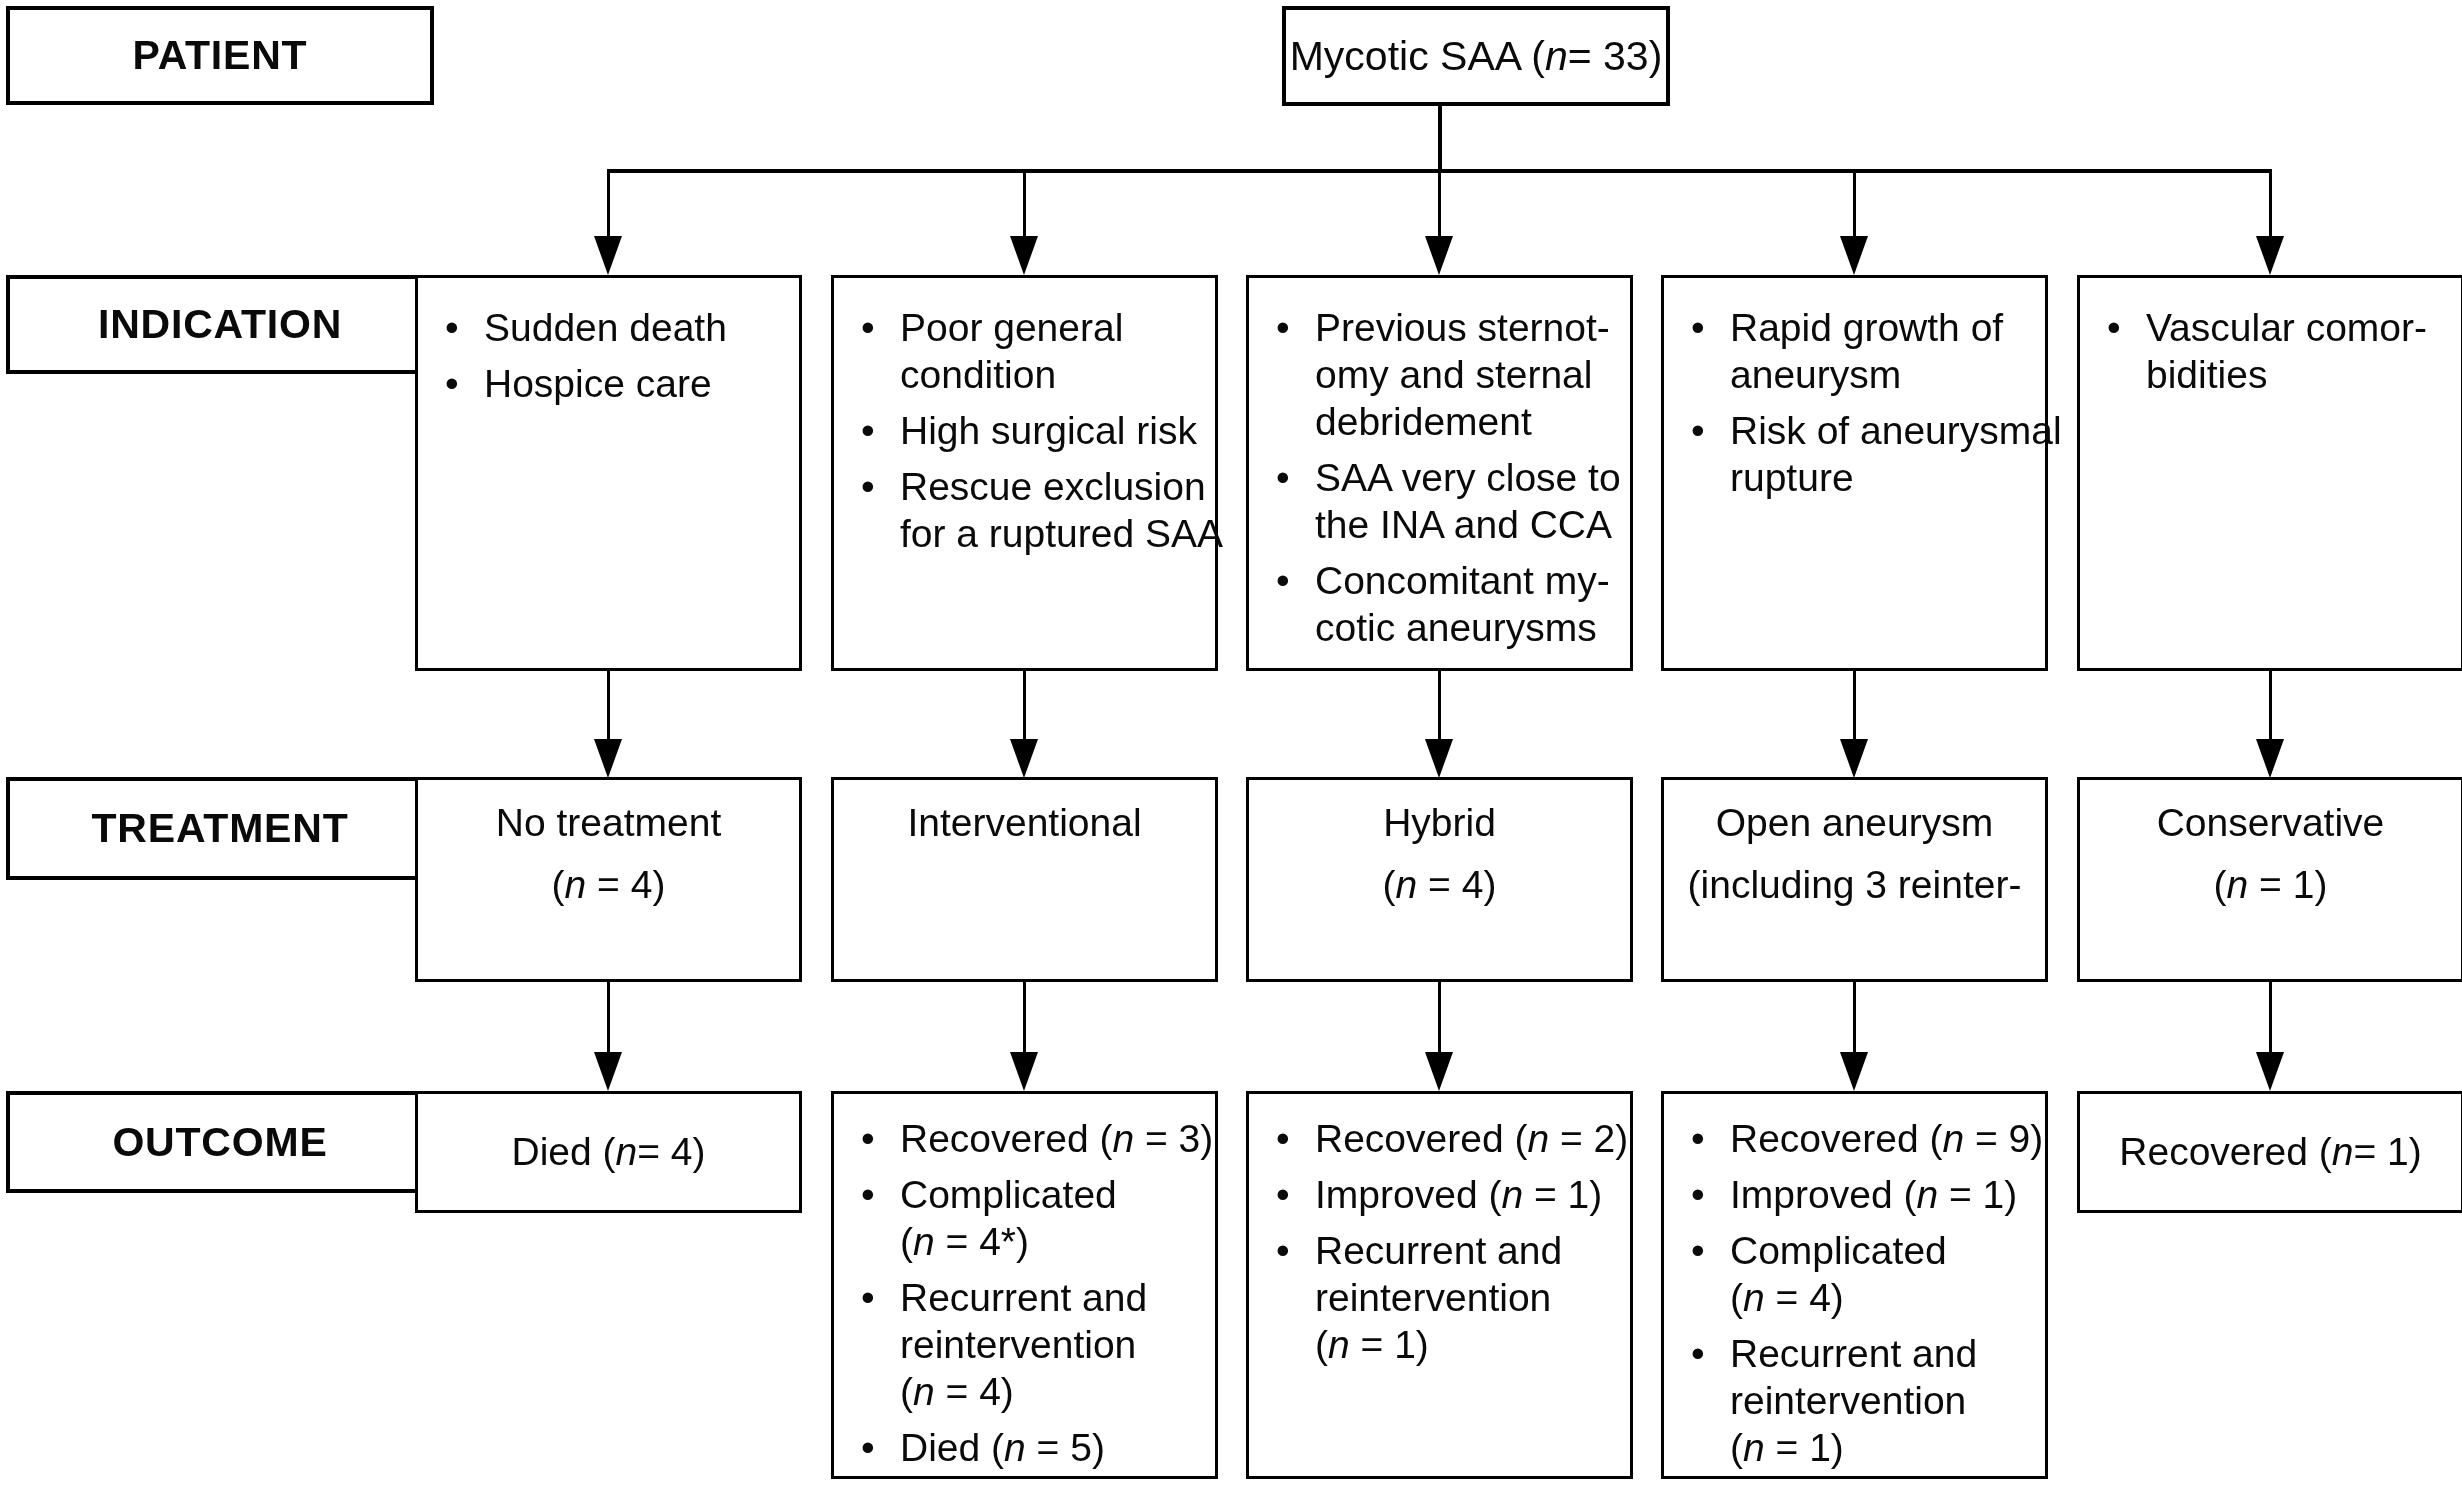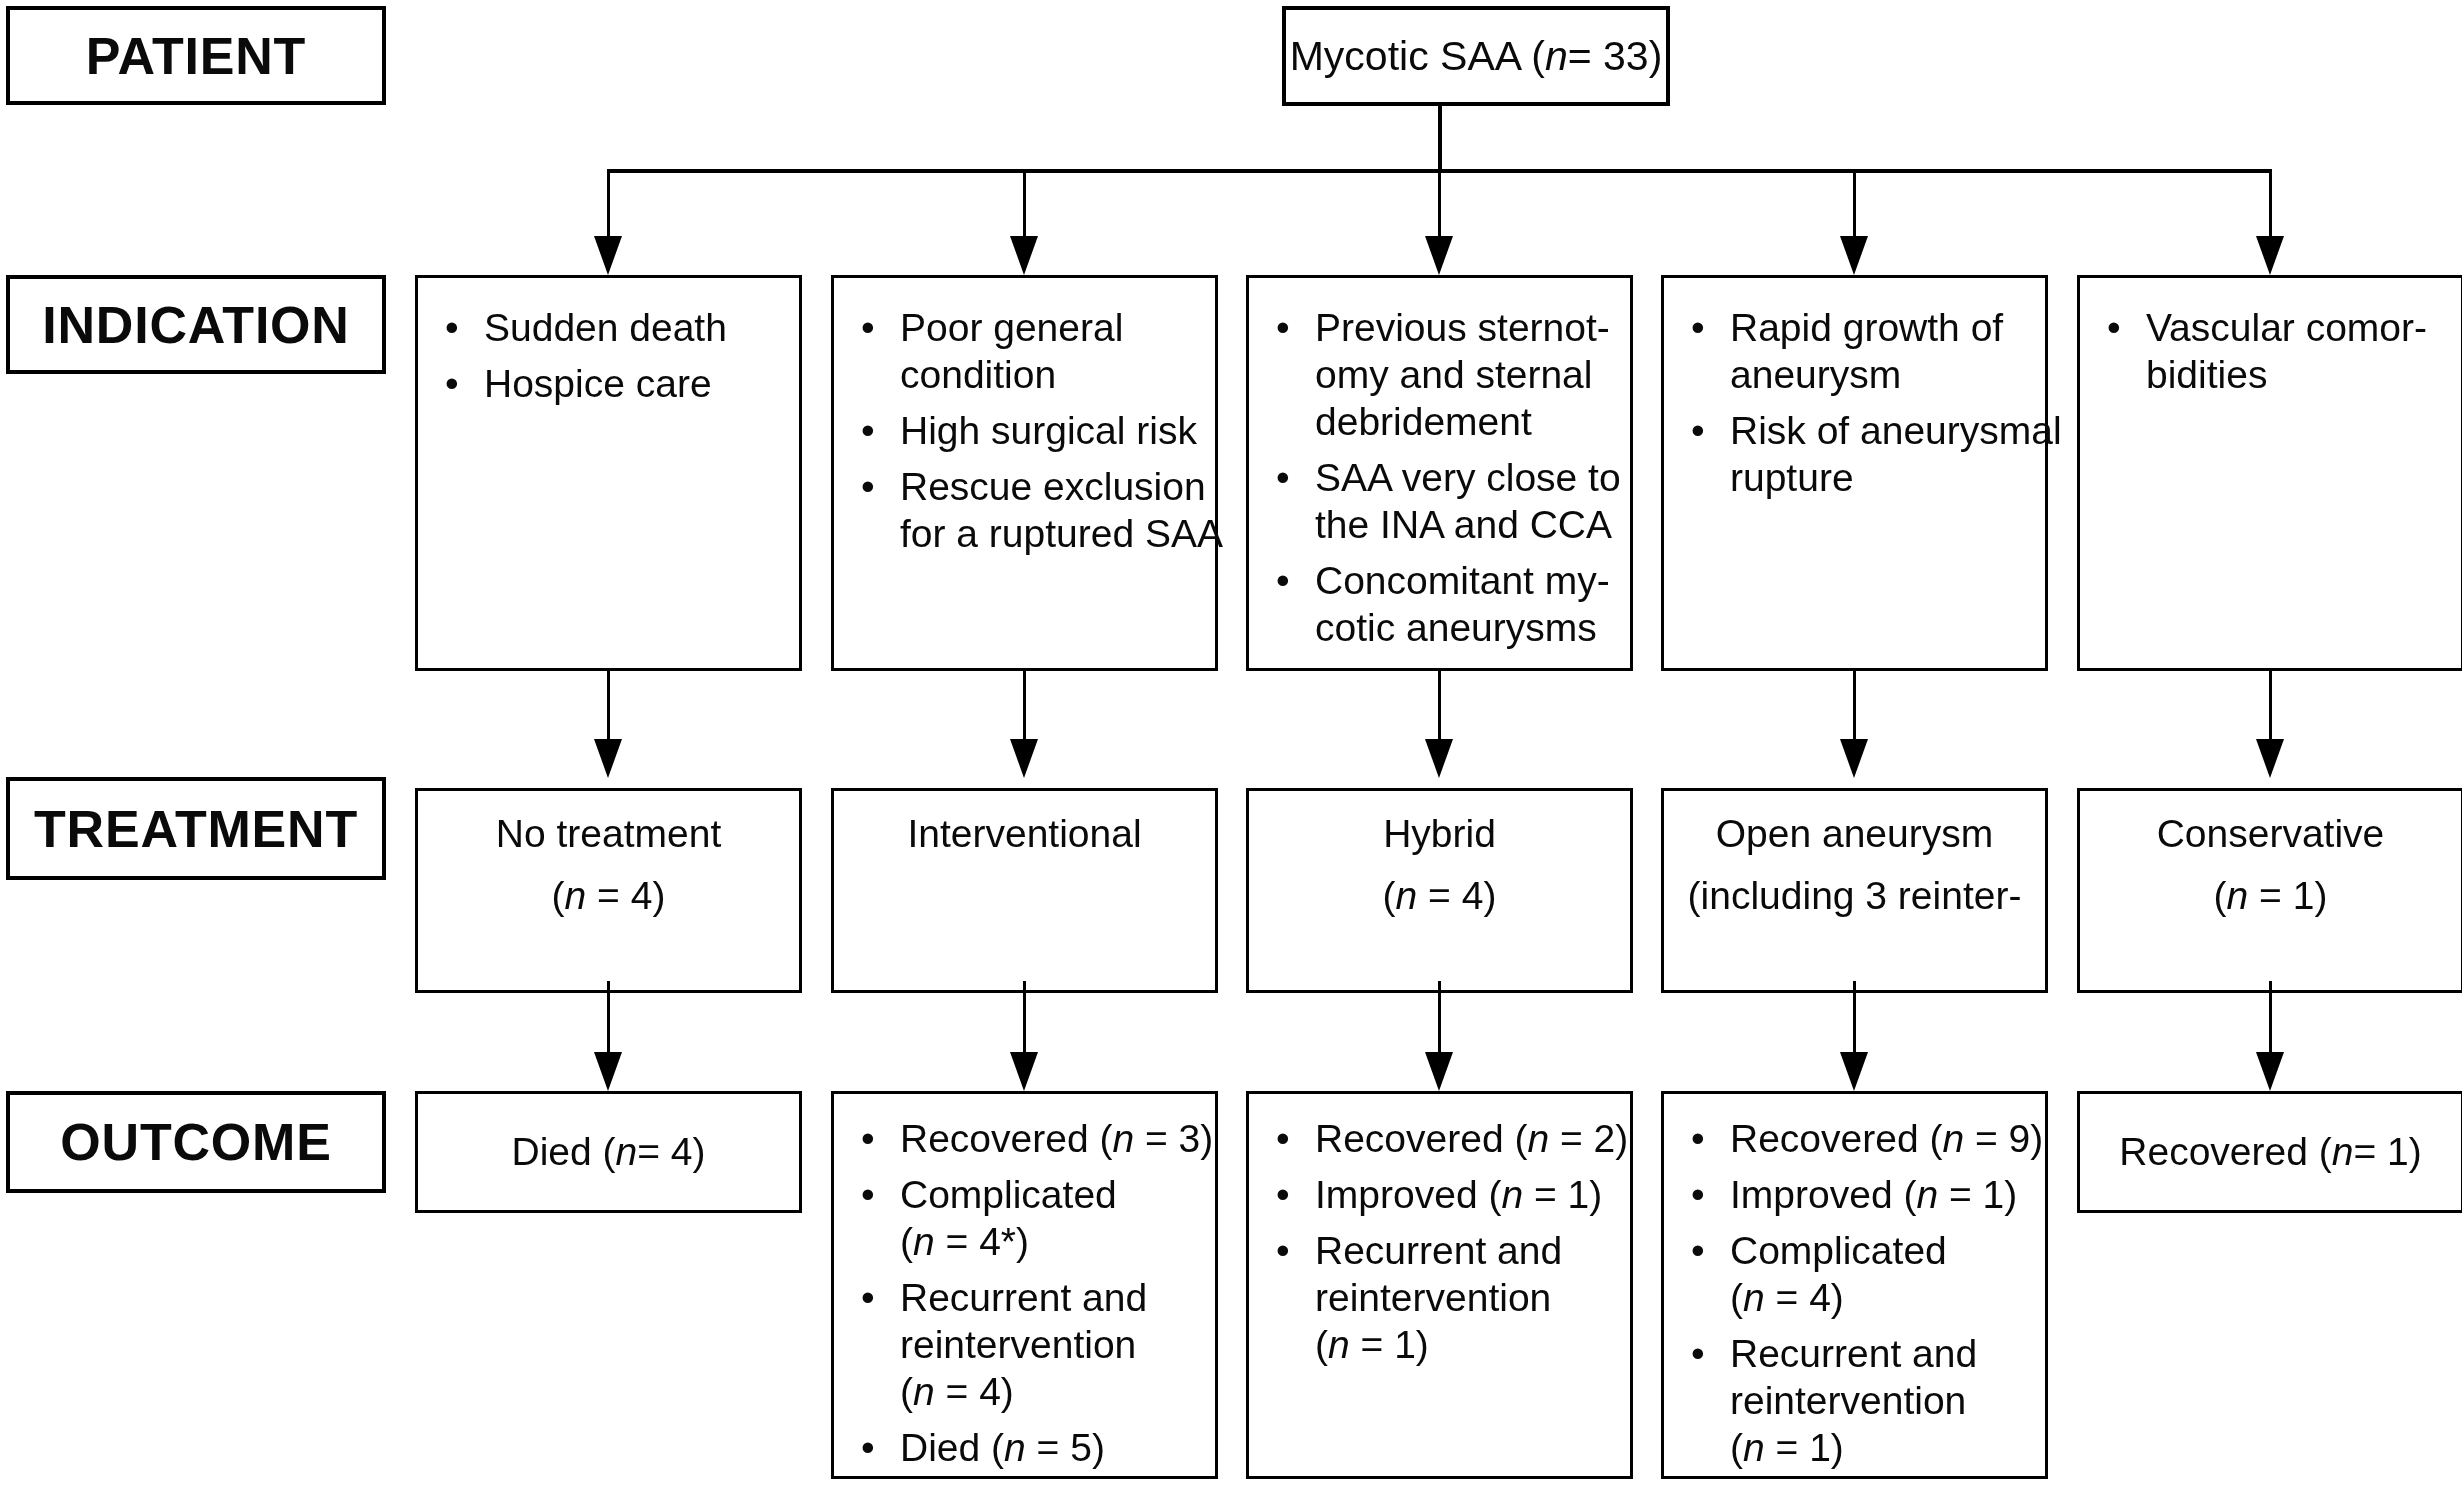--- a/index.html
+++ b/index.html
@@ -18,27 +18,27 @@
   }
   .box {
     position: absolute;
     background: #ffffff;
     border: 3.8px solid #000000;
     box-sizing: border-box;
   }
   
   .label-box {
     left: 6px;
-    width: 380px;
+    width: 428px;
     border-width: 4.5px;
     display: flex;
     align-items: center;
     justify-content: center;
     font-weight: bold;
-    font-size: 52px;
+    font-size: 41px;
     letter-spacing: 0.8px;
   }
   #label-patient    { top: 6px;    height: 99px; }
   #label-indication { top: 275px;  height: 99px; }
   #label-treatment  { top: 777px; height: 103px; }
   #label-outcome    { top: 1091px; height: 102px; }
 
   
   #root-box {
     left: 1246px; top: 6px; width: 388px; height: 100px;
@@ -92,21 +92,20 @@
 
   .ind-box {
     left: 0; top: 275px; width: 387px; height: 396px;
     padding: 26px 6px 0 27px;
   }
   .treat-box {
     left: 0; top: 777px; width: 387px; height: 205px;
     text-align: center;
     padding-top: 12px;
     font-size: 39px;
-    margin-top: 11px;
   }
   .t-line { line-height: 62px; white-space: nowrap; }
   .out-tall {
     left: 0; top: 1091px; width: 387px; height: 388px;
     padding: 21px 6px 0 27px;
   }
   .out-short {
     left: 0; top: 1091px; width: 387px; height: 122px;
     display: flex; align-items: center; justify-content: center;
     font-size: 39px;

